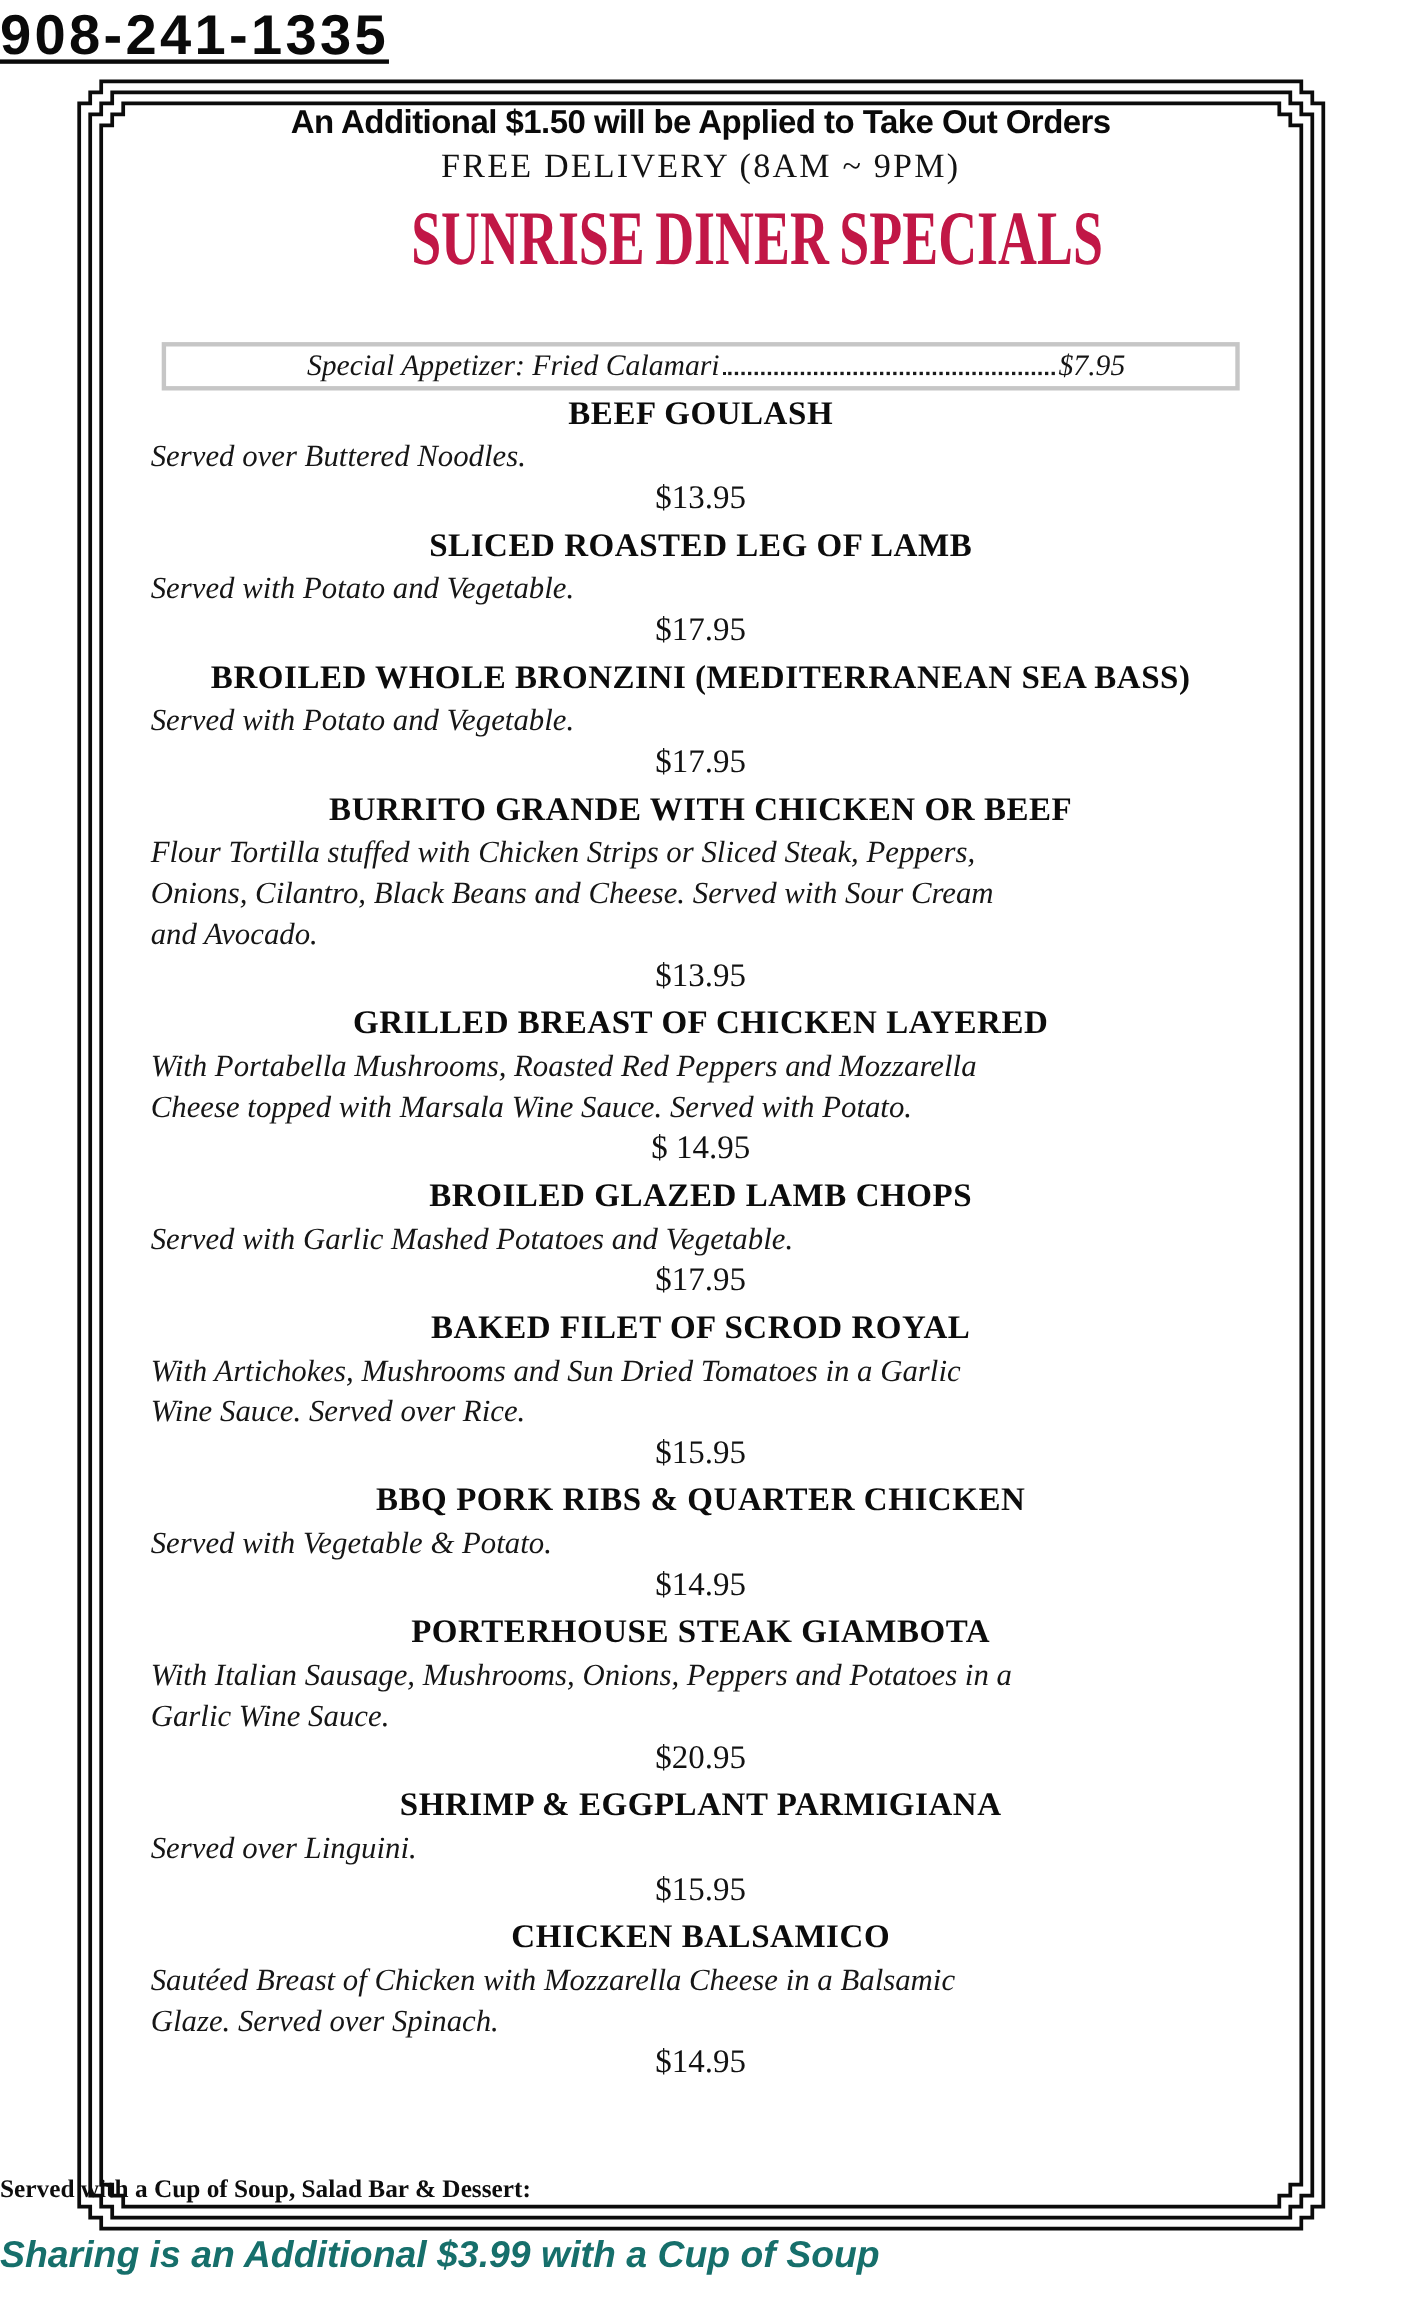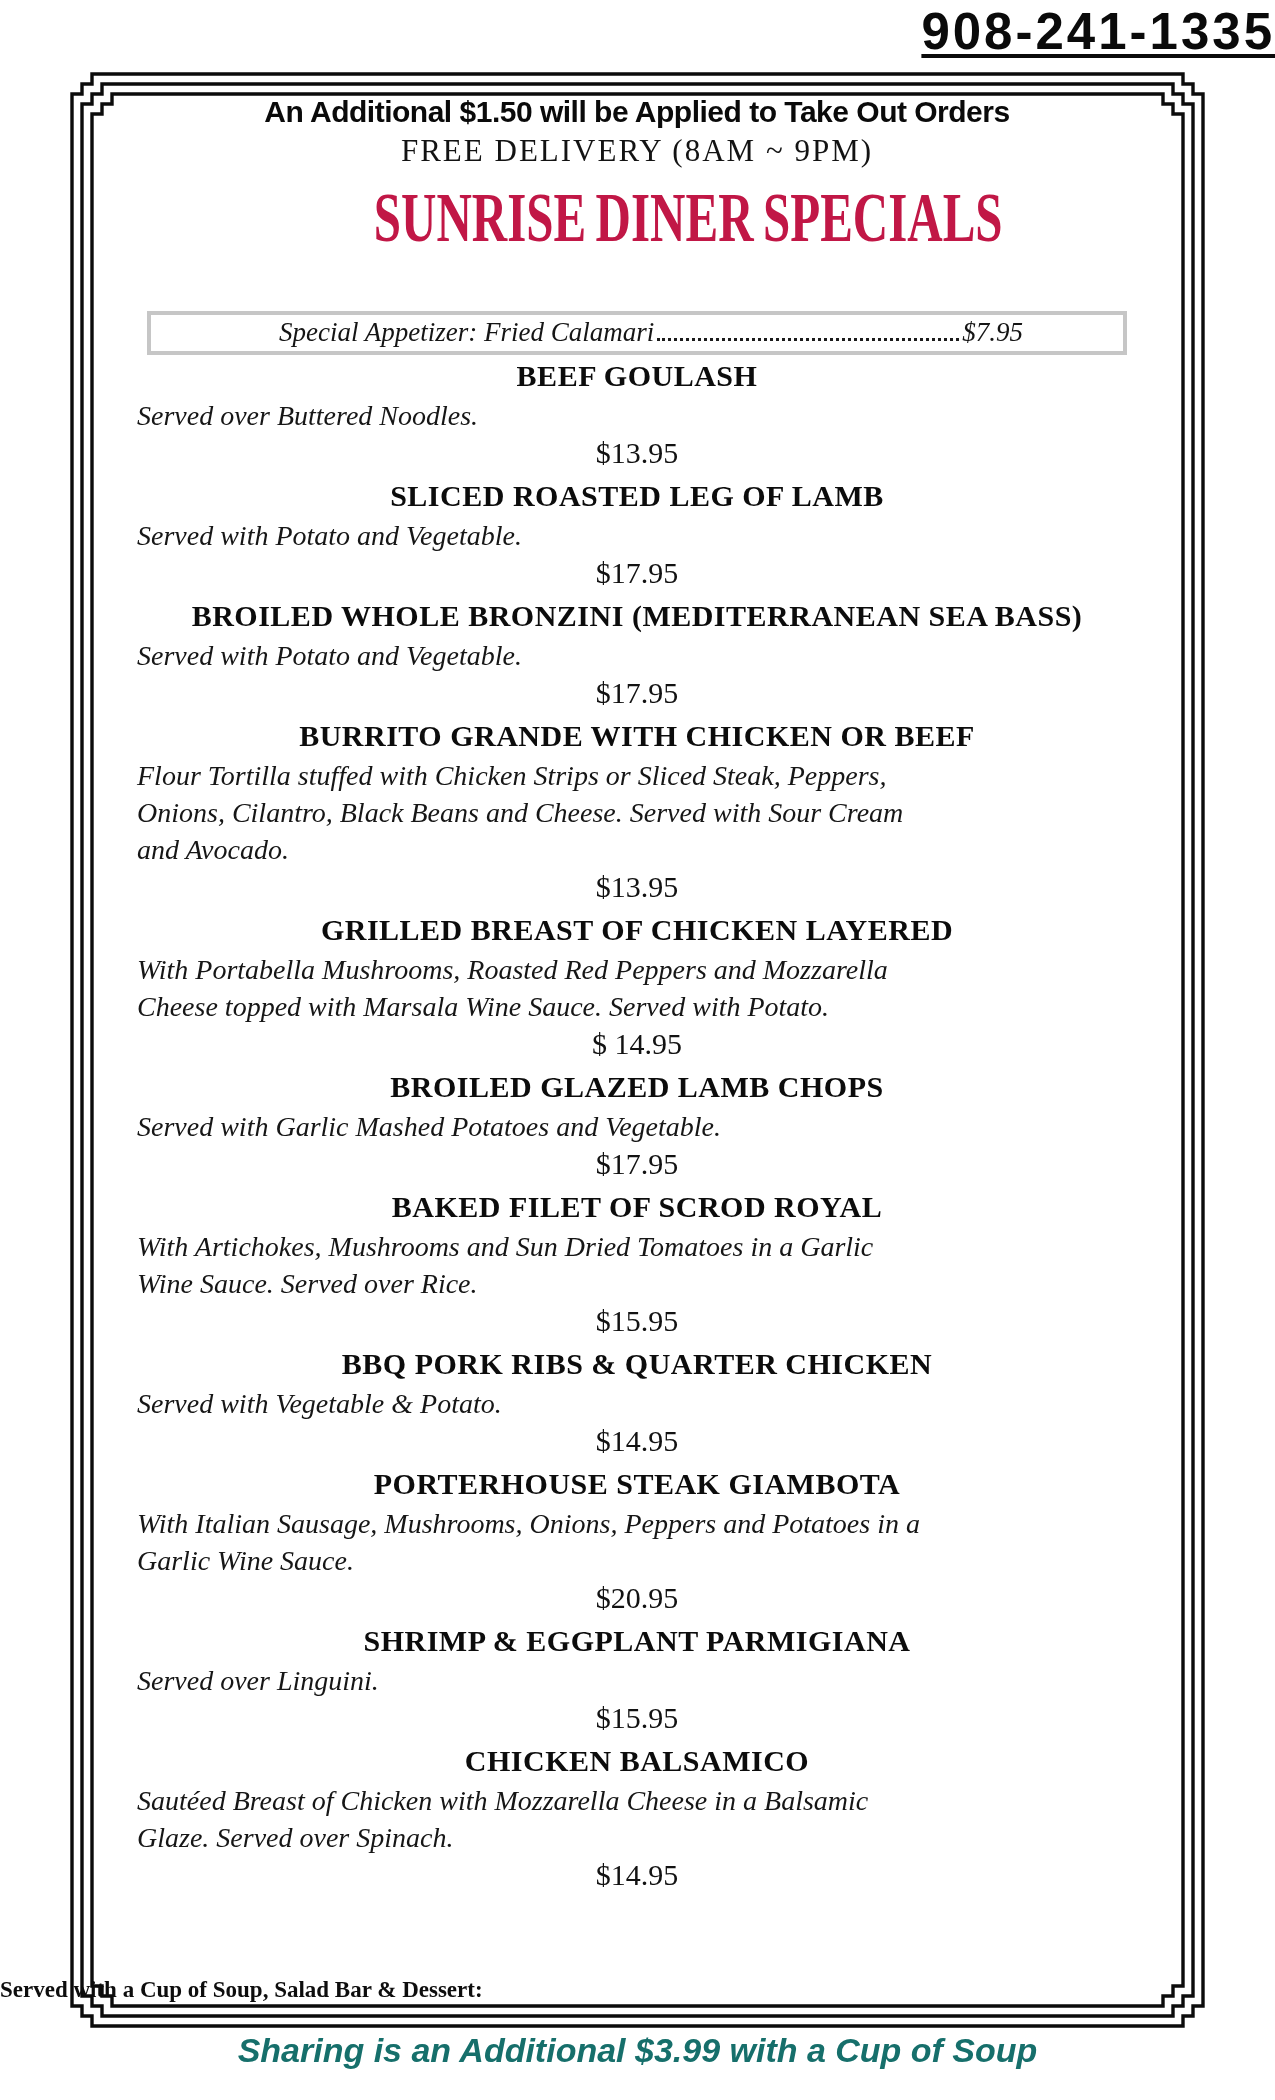--- a/index.html
+++ b/index.html
@@ -5,21 +5,21 @@
   html,body { margin:0; padding:0; background:#ffffff; }
   .page {
     position:relative; width:1275px; height:2100px;
     background:#ffffff; overflow:hidden;
     font-family:"Liberation Serif", serif; color:#101010;
   }
   .frame-svg { position:absolute; left:0; top:0; pointer-events:none; }
 
   .phone {
     position:absolute; top:4px; left:0; width:100%;
-    text-align:right;
+    text-align:left;
     font-family:"Liberation Sans", sans-serif;
     font-weight:bold; font-size:51px; line-height:56px;
     letter-spacing:3px; color:#0a0a0a;
   }
   .phone span { text-decoration:underline; text-decoration-thickness:4px; text-underline-offset:5px; }
 
   .content { position:absolute; top:94px; left:137px; width:1000px; }
 
   .takeout {
     text-align:center;
@@ -60,21 +60,20 @@
   }
   .item-price { text-align:center; font-size:30px; line-height:38px; color:#121212; }
 
   .included {
     position:absolute; top:1946px; left:0; width:100%;
     text-align:left; font-weight:bold; font-size:23px; line-height:29px;
     white-space:pre-line; color:#0d0d0d;
   }
   .sharing {
     position:absolute; top:2030px; left:0; width:100%;
-    text-align:center;
     font-family:"Liberation Sans", sans-serif; font-weight:bold; font-style:italic;
     font-size:34px; line-height:40px; color:#166f6b;
   }
 </style>
 </head>
 <body>
 
 <div class="page">
 
   <svg class="frame-svg" width="1275" height="2100" viewBox="0 0 1275 2100">

